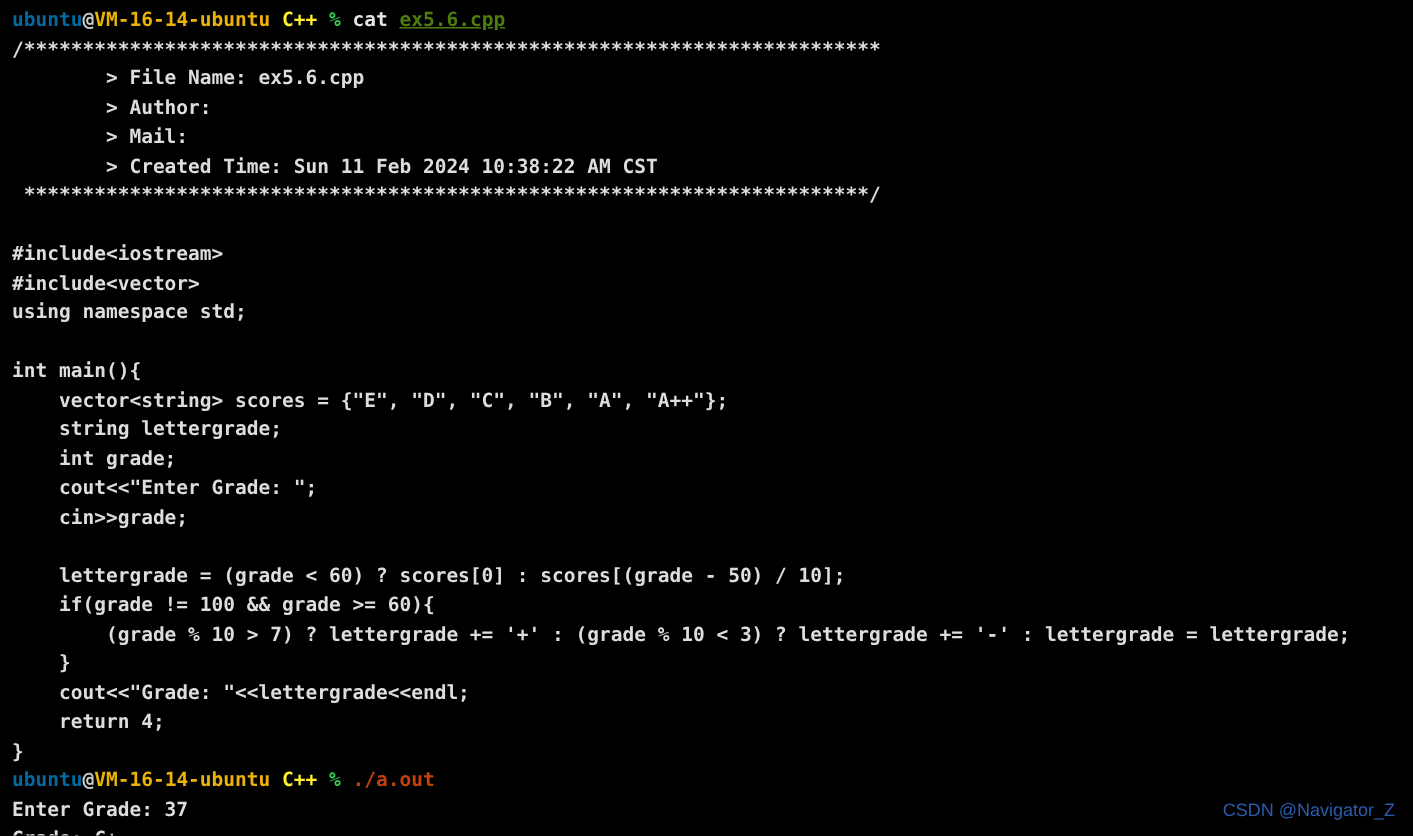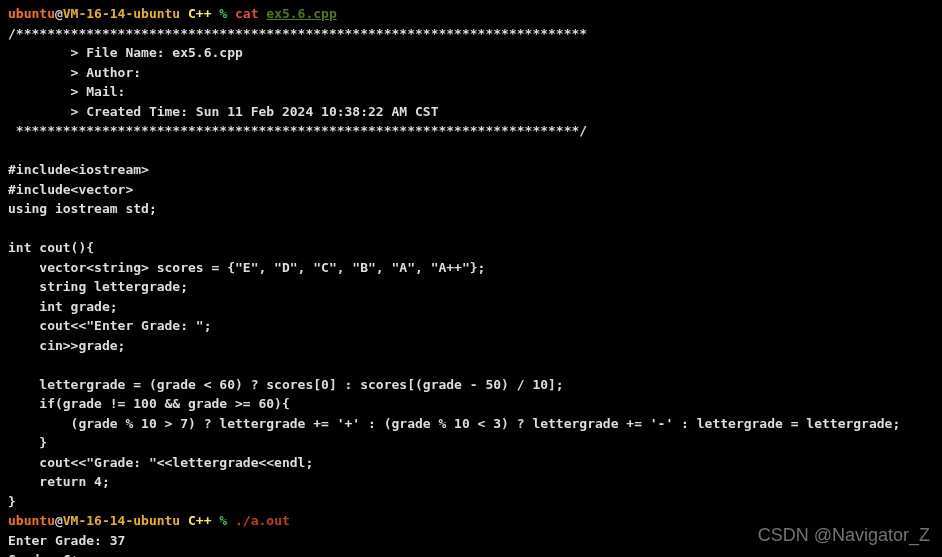--- a/index.html
+++ b/index.html
@@ -9,58 +9,58 @@
       font-family: 'DejaVu Sans Mono', 'Courier New', monospace;
       font-size: 13px;
       line-height: 1.5;
       padding: 4px 8px;
       width: 942px;
       height: 557px;
       overflow: hidden;
       position: relative;
       font-weight: bold;
     }
-    .prompt-user { color: #f97316; }
+    .prompt-user { color: #0369a1; }
     .prompt-at { color: #ccc; }
     .prompt-host { color: #eab308; }
     .prompt-path { color: #ffee33; }
     .prompt-sym { color: #33cc55; }
-    .cmd { color: #ef4444; }
+    .cmd { color: #e5e5e5; }
     .cmd-file { color: #4d7c0f; text-decoration: underline; }
     .cmd-exec { color: #c2410c; }
     .code { color: #ddd; white-space: pre; }
     .line { white-space: pre; }
     .watermark {
       position: absolute;
       right: 12px;
       bottom: 8px;
-      color: #a3a3a3;
+      color: #3b82f6;
       font-family: 'Arial', sans-serif;
-      font-size: 18px;
+      font-size: 12px;
       font-weight: normal;
       opacity: 0.7;
       text-align: center;
     }
   </style>
 </head>
 <body>
 
 <div class="line"><span class="prompt-user">ubuntu</span><span class="prompt-at">@</span><span class="prompt-host">VM-16-14-ubuntu</span><span class="prompt-path"> C++ </span><span class="prompt-sym">% </span><span class="cmd">cat </span><span class="cmd-file">ex5.6.cpp</span></div>
 <div class="code">/*************************************************************************</div>
 <div class="code">        &gt; File Name: ex5.6.cpp</div>
 <div class="code">        &gt; Author:</div>
 <div class="code">        &gt; Mail:</div>
 <div class="code">        &gt; Created Time: Sun 11 Feb 2024 10:38:22 AM CST</div>
 <div class="code"> ************************************************************************/</div>
 <div class="code">&nbsp;</div>
 <div class="code">#include&lt;iostream&gt;</div>
 <div class="code">#include&lt;vector&gt;</div>
-<div class="code">using iostream std;</div>
+<div class="code">using namespace std;</div>
 <div class="code">&nbsp;</div>
-<div class="code">int cout(){</div>
+<div class="code">int main(){</div>
 <div class="code">    vector&lt;string&gt; scores = {"E", "D", "C", "B", "A", "A++"};</div>
 <div class="code">    string lettergrade;</div>
 <div class="code">    int grade;</div>
 <div class="code">    cout&lt;&lt;"Enter Grade: ";</div>
 <div class="code">    cin&gt;&gt;grade;</div>
 <div class="code">&nbsp;</div>
 <div class="code">    lettergrade = (grade &lt; 60) ? scores[0] : scores[(grade - 50) / 10];</div>
 <div class="code">    if(grade != 100 &amp;&amp; grade &gt;= 60){</div>
 <div class="code">        (grade % 10 &gt; 7) ? lettergrade += '+' : (grade % 10 &lt; 3) ? lettergrade += '-' : lettergrade = lettergrade;</div>
 <div class="code">    }</div>

